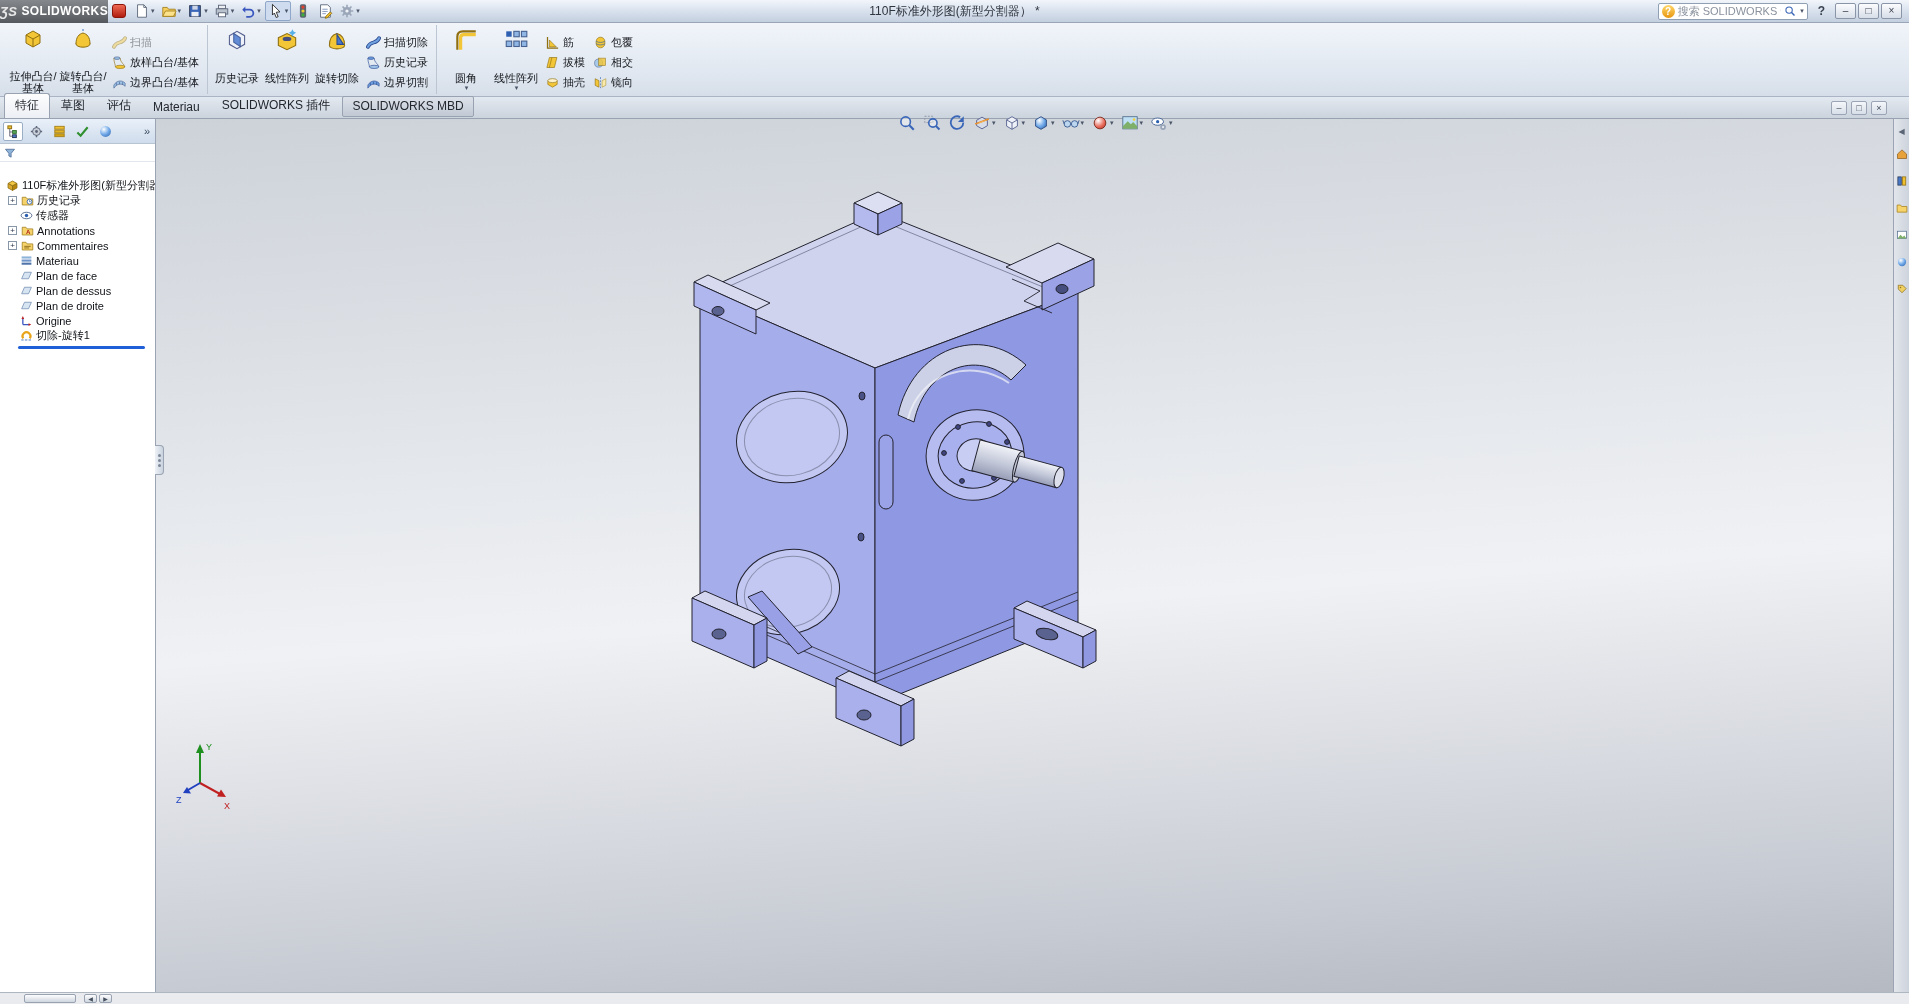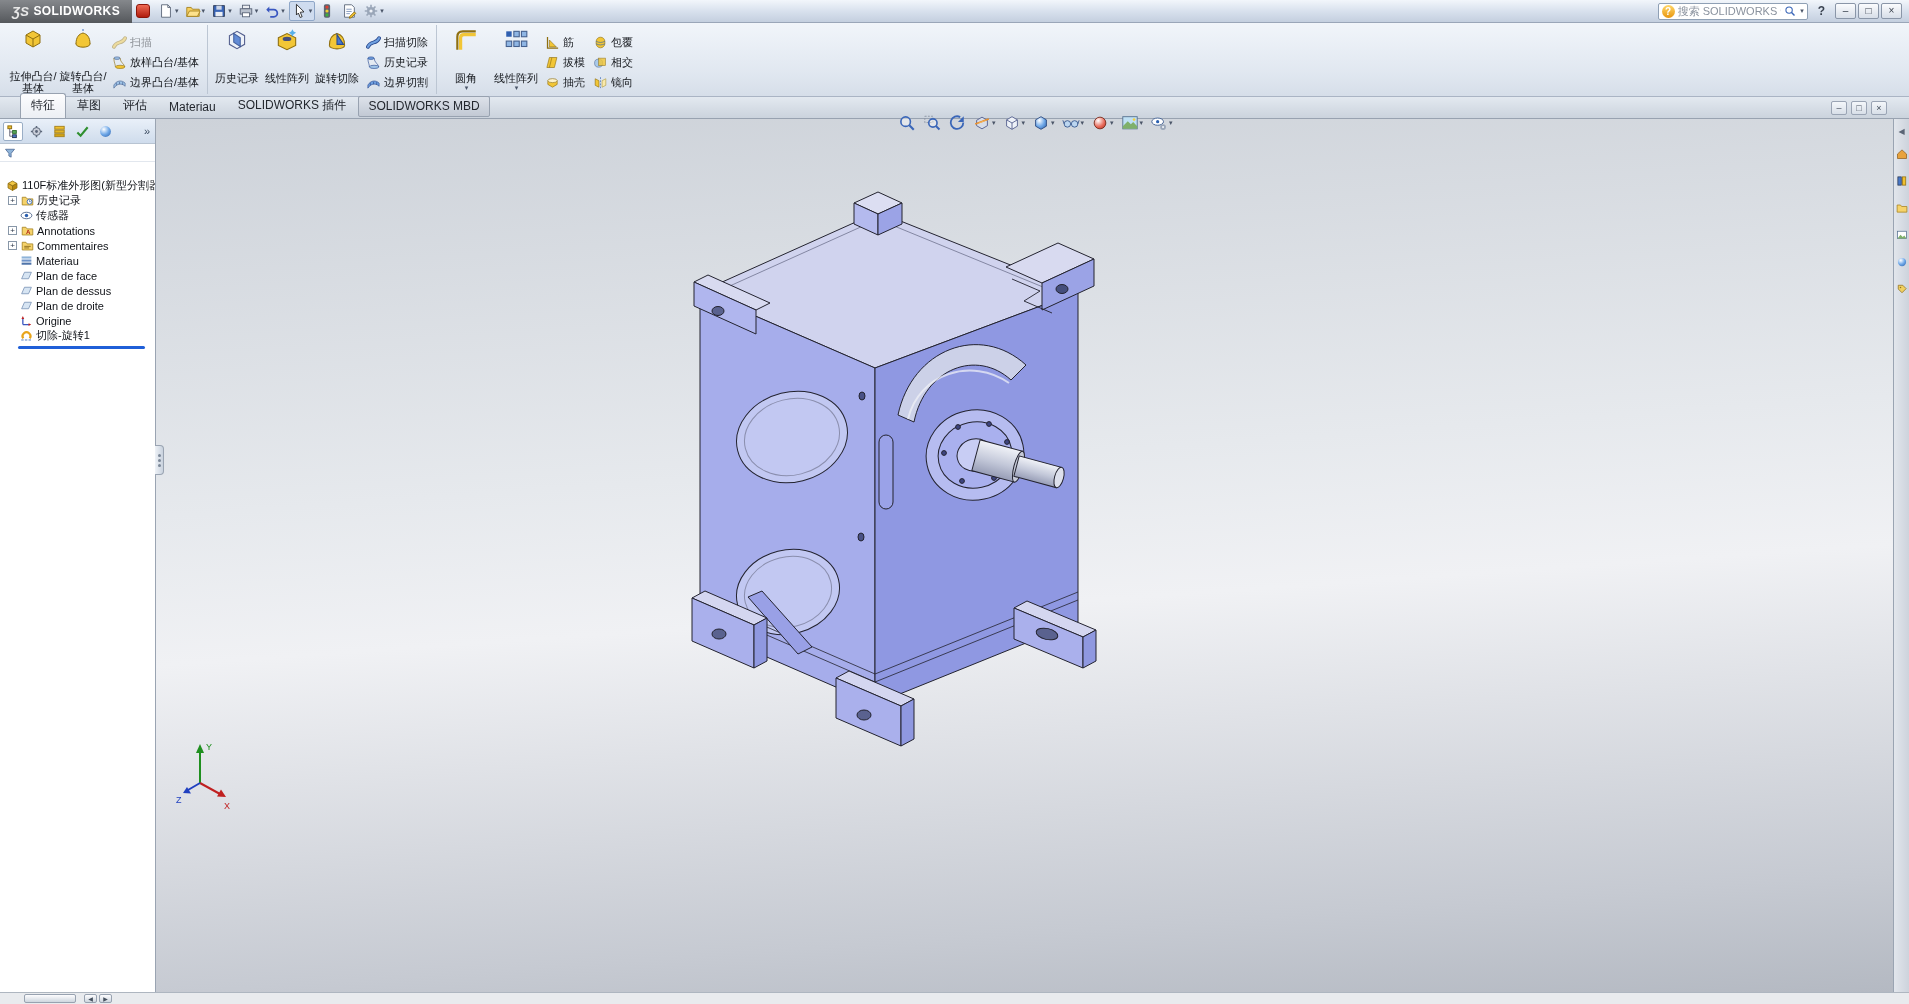--- a/index.html
+++ b/index.html
@@ -3,21 +3,21 @@
 <meta charset="utf-8">
 <style>
   * { margin:0; padding:0; box-sizing:border-box; }
   html,body { width:1909px; height:1004px; overflow:hidden;
     font-family:"Liberation Sans","DejaVu Sans",sans-serif; font-size:12px; color:#1a1a1a;
     background:#e8ecf1; }
 
   
   .titlebar { height:23px; display:flex; align-items:center; position:relative;
     background:linear-gradient(#f2f6fb,#d6dfec 55%,#c4cfdf); border-bottom:1px solid #9aa6b8; }
-  .logo { height:23px; display:flex; align-items:center; gap:4px; padding:0 12px;
+  .logo { height:23px; display:flex; align-items:center; gap:4px; padding:0 0;
     background:linear-gradient(#85888c,#55585c); color:#fff; font-weight:bold; font-size:12px; letter-spacing:.4px; }
   .logo .dslg { font-style:italic; font-size:13px; color:#e8e8e8; }
   .appred { width:14px; height:14px; margin:0 6px 0 4px; border-radius:3px;
     background:linear-gradient(#ef6a54,#b01c0e); border:1px solid #8c150a; }
   .qat { display:flex; align-items:center; gap:2px; }
   .qbtn { display:flex; align-items:center; height:20px; padding:0 2px; border-radius:2px; }
   .qbtn.active { background:#cfdcef; border:1px solid #8fa7c8; }
   .qbtn svg { width:16px; height:16px; }
   .caret { font-size:7px; color:#4a5568; margin-left:1px; }
   .wtitle { position:absolute; left:400px; right:400px; text-align:center; color:#30363f; font-size:12px; }
@@ -42,21 +42,21 @@
   .btn-large svg { width:26px; height:26px; }
   .btn-large .lbl { font-size:11px; line-height:12px; text-align:center; color:#15181d; margin-top:19px; }
   .btn-large.active { background:linear-gradient(#c3cfdf,#aebfd4); border:1px solid #8496ad; }
   .small-col { display:flex; flex-direction:column; justify-content:center; }
   .btn-small { display:flex; align-items:flex-end; gap:3px; height:20px; padding:0 3px; font-size:11px;
     color:#15181d; white-space:nowrap; border-radius:2px; }
   .btn-small svg { width:15px; height:15px; flex:none; }
   .btn-small.disabled { opacity:.45; }
 
   
-  .tabbar { height:22px; display:flex; align-items:flex-end; padding-left:20px; position:relative;
+  .tabbar { height:22px; display:flex; align-items:flex-end; padding-left:4px; position:relative;
     background:linear-gradient(#e3e9f0,#cbd3dd); border-bottom:1px solid #98a2b0; }
   .tab { padding:3px 10px 4px; font-size:12px; color:#23272e; border:1px solid transparent; border-bottom:none; }
   .tab.active { background:linear-gradient(#fdfdfe,#eceff4); border-color:#98a2b0; border-radius:3px 3px 0 0; }
   .tab.boxed { background:linear-gradient(#dde2ea,#c2c9d4); border:1px solid #98a2b0; border-radius:2px; margin:0 1px 1px 1px; padding:2px 9px 3px; }
   .docbtns { margin-left:auto; margin-right:22px; display:flex; gap:4px; align-items:center; padding-bottom:3px; }
   .docbtn { width:16px; height:14px; border:1px solid #9aa4b4; border-radius:2px; background:linear-gradient(#f4f7fa,#d8dfe8);
     font-size:9px; line-height:12px; text-align:center; color:#46505e; }
 
   
   .headsup { position:absolute; top:111px; left:898px; height:24px; display:flex; align-items:center;
@@ -466,20 +466,21 @@
           <use href="#sym-q-props"></use>
         </svg>
       </span>
     <span class="qbtn">
         <svg>
           <use href="#sym-q-gear"></use>
         </svg>
         <span class="caret">▾</span>
       </span>
   </div>
+  <div class="wtitle">110F标准外形图(新型分割器） *</div>
   <div class="tb-right">
     <div class="searchbox">
       <span class="qmark">?</span>
       <span class="ph">搜索 SOLIDWORKS 帮助</span>
       <svg style="width:12px;height:12px">
           <use href="#sym-h-zoomfit"></use>
         </svg>
       <span class="caret">▾</span>
     </div>
     <span class="helpbtn">?</span>

